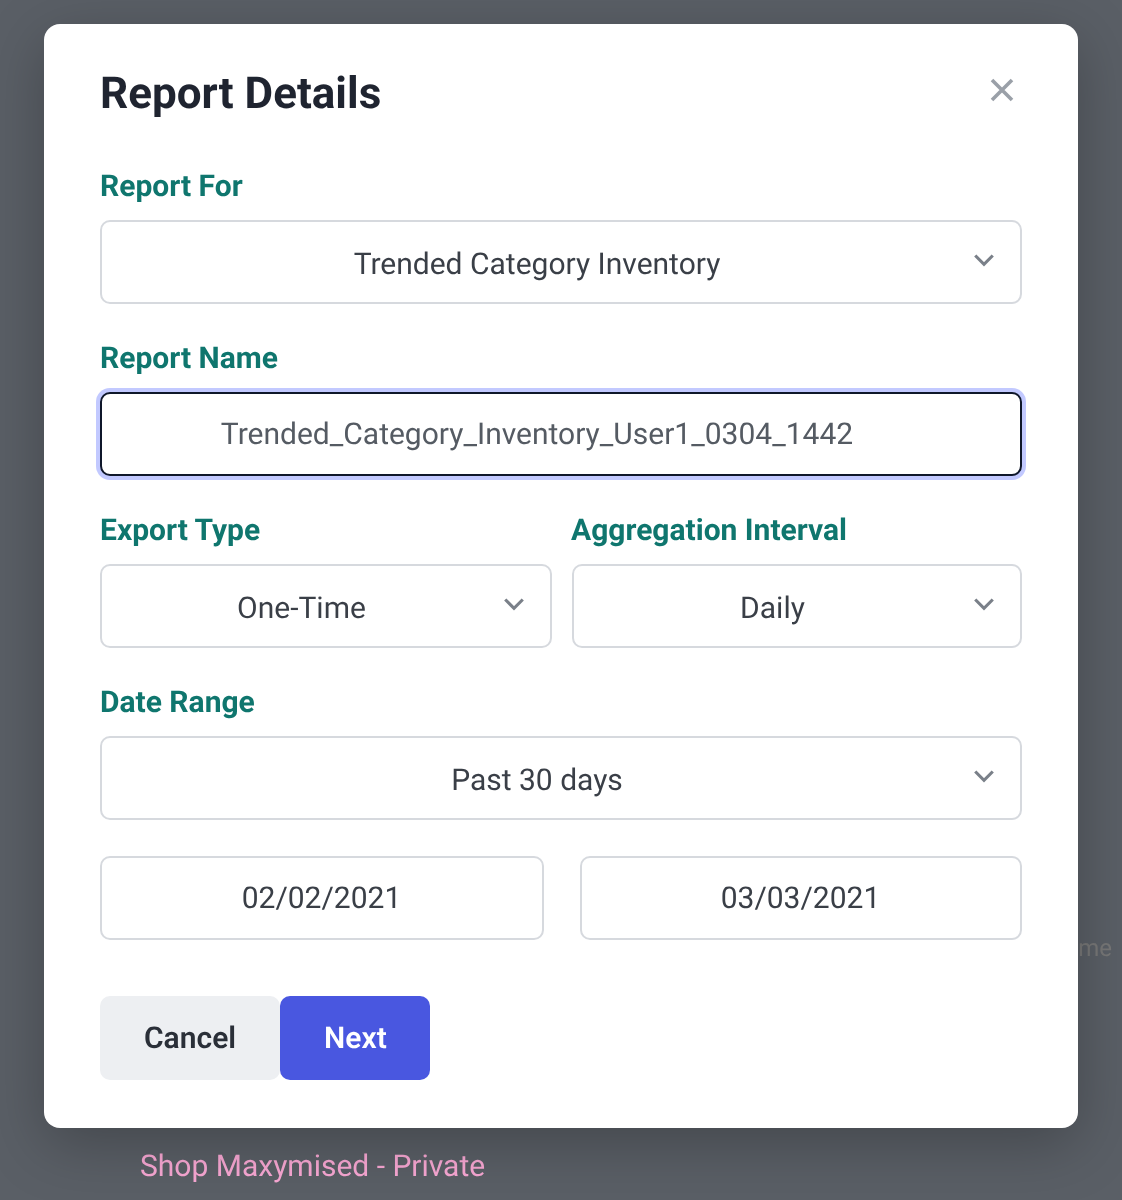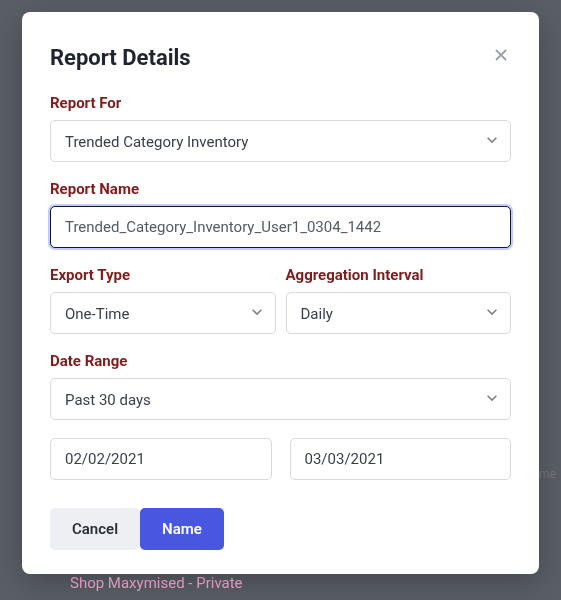--- a/index.html
+++ b/index.html
@@ -27,21 +27,21 @@
       padding-left: 21px;
     }
     .modal {
       position: absolute;
       top: 12px;
       left: 22px;
       right: 22px;
       background: #fff;
       border-radius: 8px;
       box-shadow: 0 8px 30px rgba(0,0,0,0.25);
-      padding: 33px 28px 24px 28px;
+      padding: 23px 28px 24px 28px;
     }
     .modal-header {
       display: flex;
       justify-content: space-between;
       align-items: flex-start;
       margin-bottom: 24px;
     }
     .modal-title {
       font-size: 22px;
       font-weight: 700;
@@ -60,35 +60,36 @@
     .form-row {
       display: flex;
       gap: 10px;
       margin-bottom: 18px;
     }
     .form-row .form-group { flex: 1; margin-bottom: 0; }
     .label {
       display: block;
       font-size: 15px;
       font-weight: 700;
-      color: #7f1d1d;
+      color: #0f766e;
       margin-bottom: 8px;
     }
     .select-wrap { position: relative; }
     .select-input, .text-input, .date-input {
       width: 100%;
       height: 42px;
       border: 1px solid #d6d9de;
       border-radius: 5px;
       padding: 0 38px 0 14px;
       font-size: 15px;
       color: #3a3f47;
       background: #fff;
       outline: none;
       font-family: inherit;
+      text-align: center;
     }
     .text-input.focused {
       border: 1px solid #0f172a;
       box-shadow: 0 0 0 2px rgba(79,99,255,0.35);
       color: #555b63;
     }
     .chevron {
       position: absolute;
       right: 12px;
       top: 50%;
@@ -199,15 +200,15 @@
     </div>
   </div>
 
   <div class="date-row">
     <input type="text" class="date-input" value="02/02/2021" style="">
     <input type="text" class="date-input" value="03/03/2021" style="">
   </div>
 
   <div class="footer">
     <button class="btn btn-cancel">Cancel</button>
-    <button class="btn btn-next">Name</button>
+    <button class="btn btn-next">Next</button>
   </div>
 </div>
 
 </body></html>

